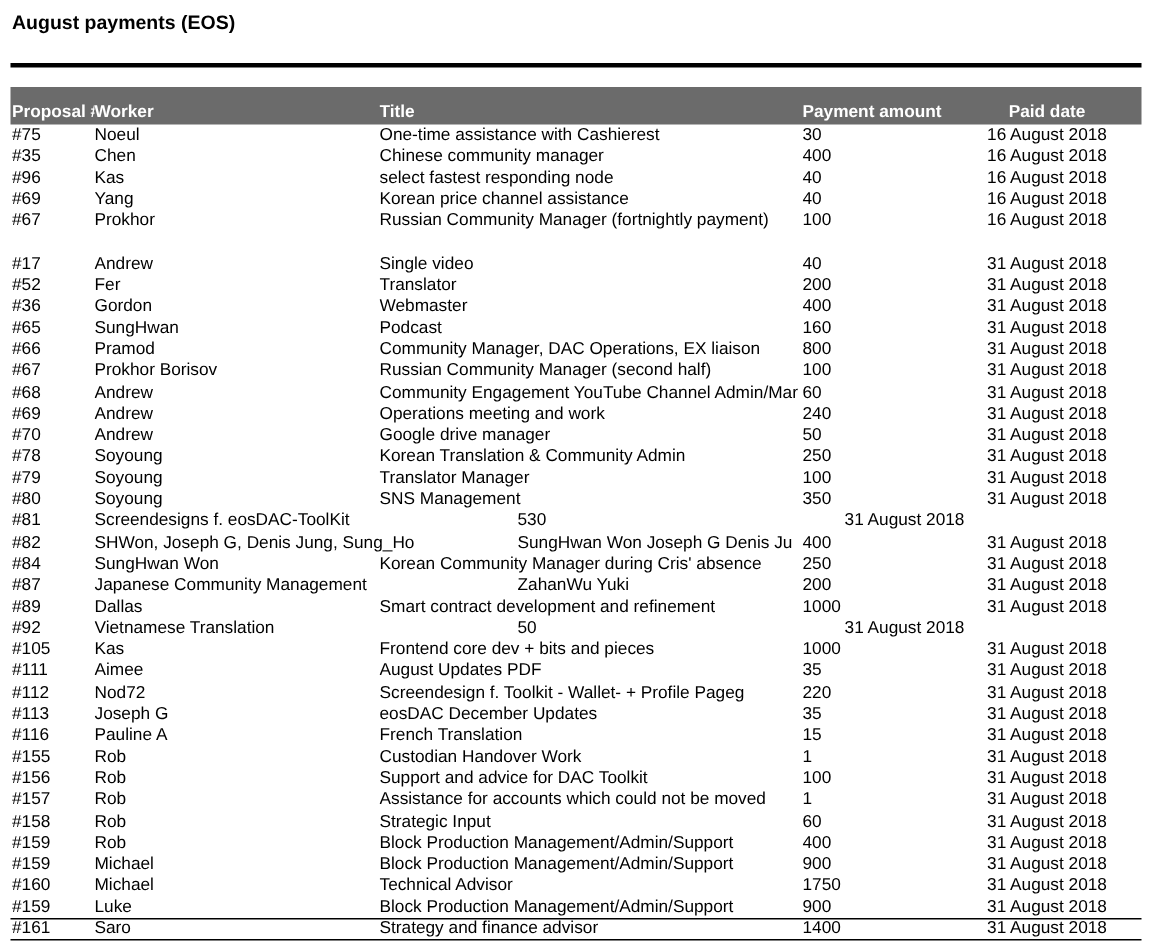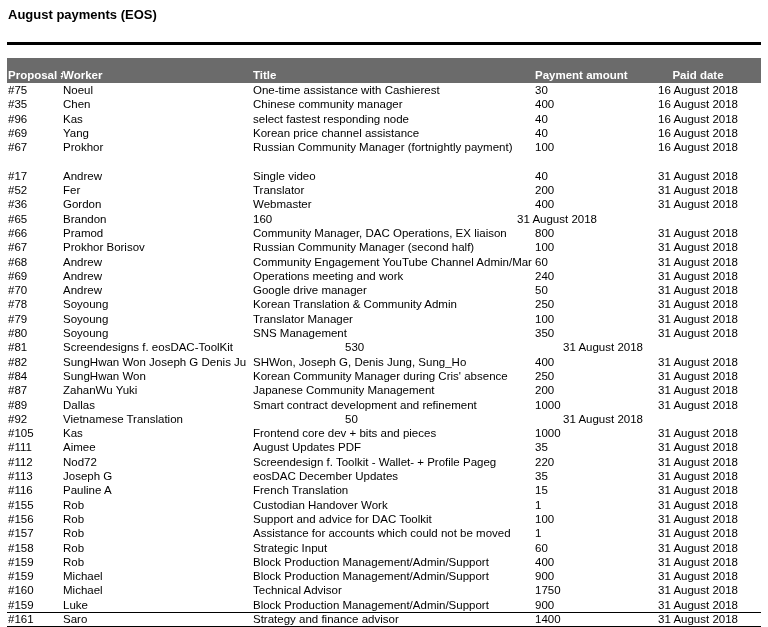--- a/index.html
+++ b/index.html
@@ -125,21 +125,22 @@
         </div>
         <div class="row" data-name="table-row">
           <div class="cell c-proposal" data-name="cell-proposal">#36</div>
           <div class="cell c-worker" data-name="cell-worker">Gordon</div>
           <div class="cell c-title" data-name="cell-title">Webmaster</div>
           <div class="cell c-amount" data-name="cell-amount">400</div>
           <div class="cell c-date" data-name="cell-date">31 August 2018</div>
         </div>
         <div class="row" data-name="table-row">
           <div class="cell c-proposal" data-name="cell-proposal">#65</div>
-          <div class="cell c-worker" data-name="cell-worker">Brandon</div>
+          <div class="cell c-worker" data-name="cell-worker">SungHwan</div>
+          <div class="cell c-title" data-name="cell-title">Podcast</div>
           <div class="cell c-amount" data-name="cell-amount">160</div>
           <div class="cell c-date" data-name="cell-date">31 August 2018</div>
         </div>
         <div class="row" data-name="table-row">
           <div class="cell c-proposal" data-name="cell-proposal">#66</div>
           <div class="cell c-worker" data-name="cell-worker">Pramod</div>
           <div class="cell c-title" data-name="cell-title">Community Manager, DAC Operations, EX liaison</div>
           <div class="cell c-amount" data-name="cell-amount">800</div>
           <div class="cell c-date" data-name="cell-date">31 August 2018</div>
         </div>
@@ -193,36 +194,36 @@
           <div class="cell c-date" data-name="cell-date">31 August 2018</div>
         </div>
         <div class="row" data-name="table-row">
           <div class="cell c-proposal" data-name="cell-proposal">#81</div>
           <div class="cell c-title" data-name="cell-title">Screendesigns f. eosDAC-ToolKit</div>
           <div class="cell c-amount" data-name="cell-amount">530</div>
           <div class="cell c-date" data-name="cell-date">31 August 2018</div>
         </div>
         <div class="row" data-name="table-row">
           <div class="cell c-proposal" data-name="cell-proposal">#82</div>
+          <div class="cell c-title" data-name="cell-title">SHWon, Joseph G, Denis Jung, Sung_Ho</div>
           <div class="cell c-worker" data-name="cell-worker">SungHwan Won Joseph G Denis Ju</div>
-          <div class="cell c-title" data-name="cell-title">SHWon, Joseph G, Denis Jung, Sung_Ho</div>
           <div class="cell c-amount" data-name="cell-amount">400</div>
           <div class="cell c-date" data-name="cell-date">31 August 2018</div>
         </div>
         <div class="row" data-name="table-row">
           <div class="cell c-proposal" data-name="cell-proposal">#84</div>
           <div class="cell c-worker" data-name="cell-worker">SungHwan Won</div>
           <div class="cell c-title" data-name="cell-title">Korean Community Manager during Cris' absence</div>
           <div class="cell c-amount" data-name="cell-amount">250</div>
           <div class="cell c-date" data-name="cell-date">31 August 2018</div>
         </div>
         <div class="row" data-name="table-row">
           <div class="cell c-proposal" data-name="cell-proposal">#87</div>
+          <div class="cell c-title" data-name="cell-title">Japanese Community Management</div>
           <div class="cell c-worker" data-name="cell-worker">ZahanWu Yuki</div>
-          <div class="cell c-title" data-name="cell-title">Japanese Community Management</div>
           <div class="cell c-amount" data-name="cell-amount">200</div>
           <div class="cell c-date" data-name="cell-date">31 August 2018</div>
         </div>
         <div class="row" data-name="table-row">
           <div class="cell c-proposal" data-name="cell-proposal">#89</div>
           <div class="cell c-worker" data-name="cell-worker">Dallas</div>
           <div class="cell c-title" data-name="cell-title">Smart contract development and refinement</div>
           <div class="cell c-amount" data-name="cell-amount">1000</div>
           <div class="cell c-date" data-name="cell-date">31 August 2018</div>
         </div>

